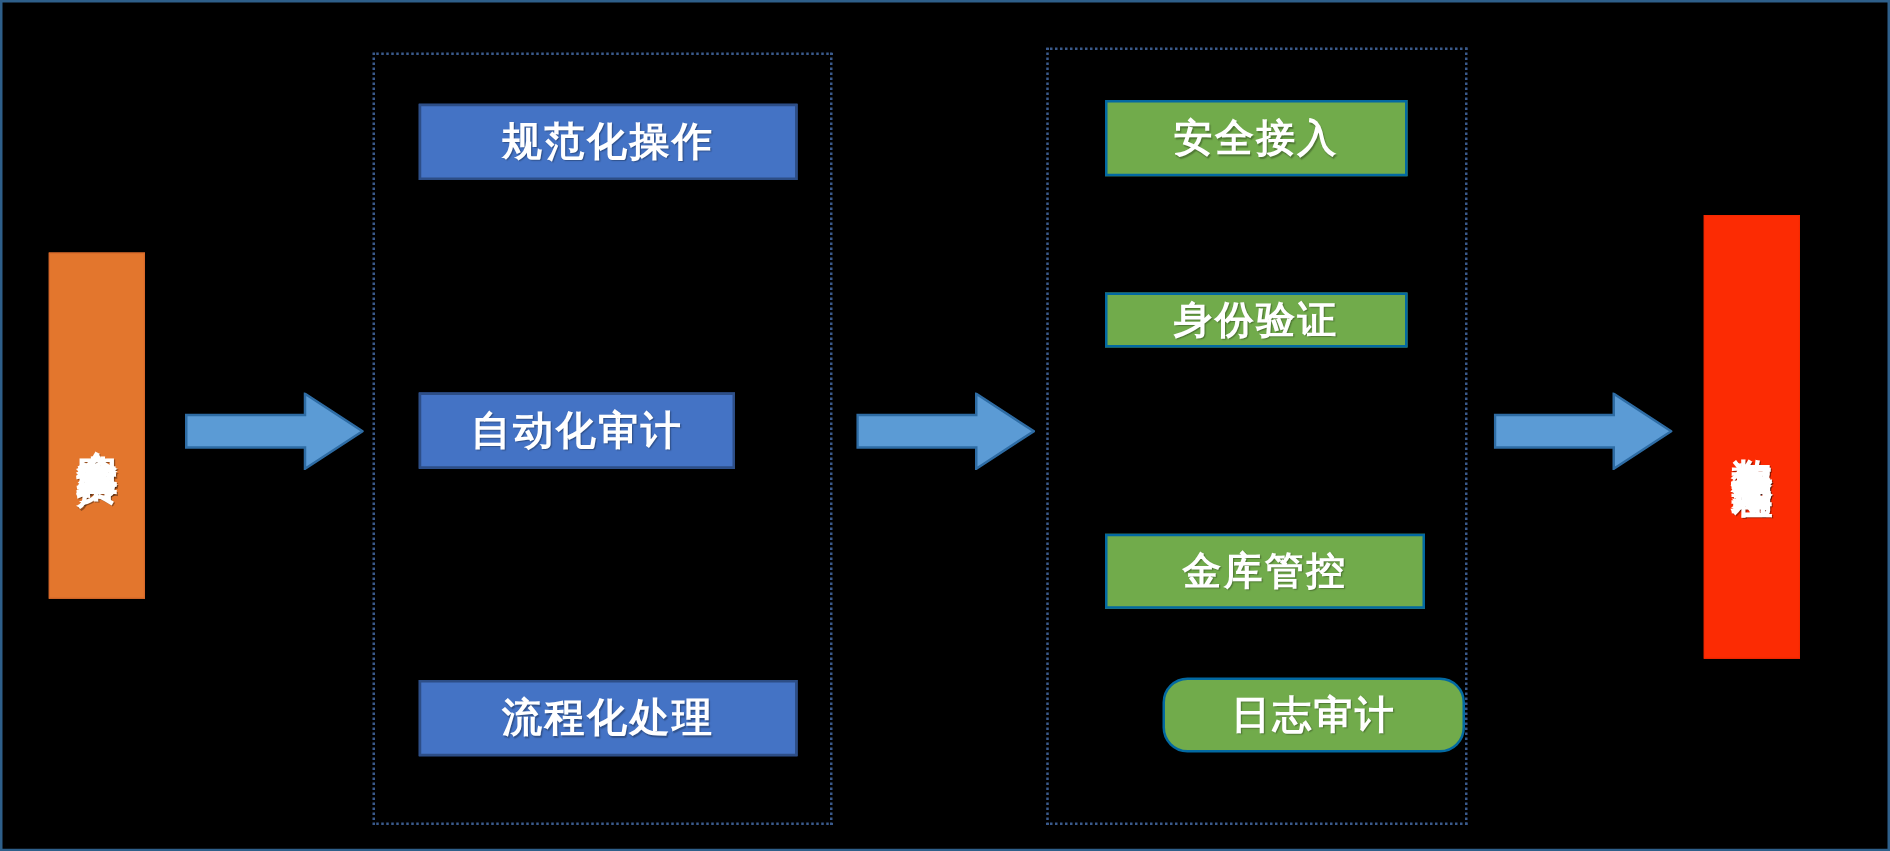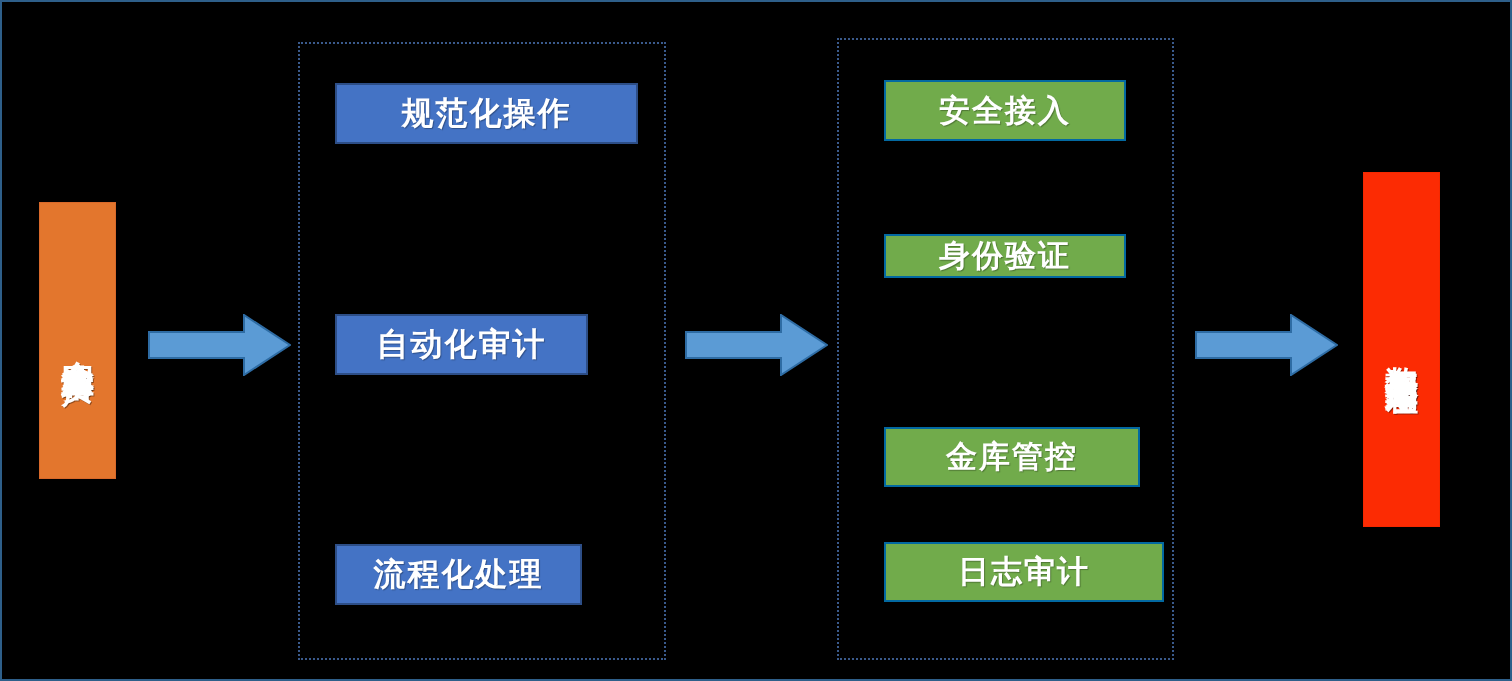--- a/index.html
+++ b/index.html
@@ -77,26 +77,26 @@
     font-size: 32px;
   }
   .chip.green {
     background: #71ab4b;
     border: 2px solid #0369a1;
     font-size: 31px;
   }
 
   #chip-standard  { left: 333px; top: 81px;  width: 303px; height: 61px; }
   #chip-audit     { left: 333px; top: 312px; width: 253px; height: 61px; }
-  #chip-process   { left: 333px; top: 542px; width: 247px; height: 61px; }
+  #chip-process   { left: 333px; top: 542px; width: 303px; height: 61px; }
 
   #chip-access    { left: 882px; top: 78px;  width: 242px; height: 61px; }
   #chip-identity  { left: 882px; top: 232px; width: 242px; height: 44px; }
   #chip-vault     { left: 882px; top: 387px; width: 256px; height: 60px; margin-top: 38px; }
-  #chip-logaudit  { left: 882px; top: 540px; width: 280px; height: 60px; }
+  #chip-logaudit  { left: 928px; top: 540px; width: 242px; height: 60px; border-radius: 20px; }
 
   
   .arrow {
     position: absolute;
     top: 312px;
     height: 62px;
   }
   #arrow-1 { left: 146px;  width: 143px; }
   #arrow-2 { left: 683px;  width: 143px; }
   #arrow-3 { left: 1193px; width: 143px; }

